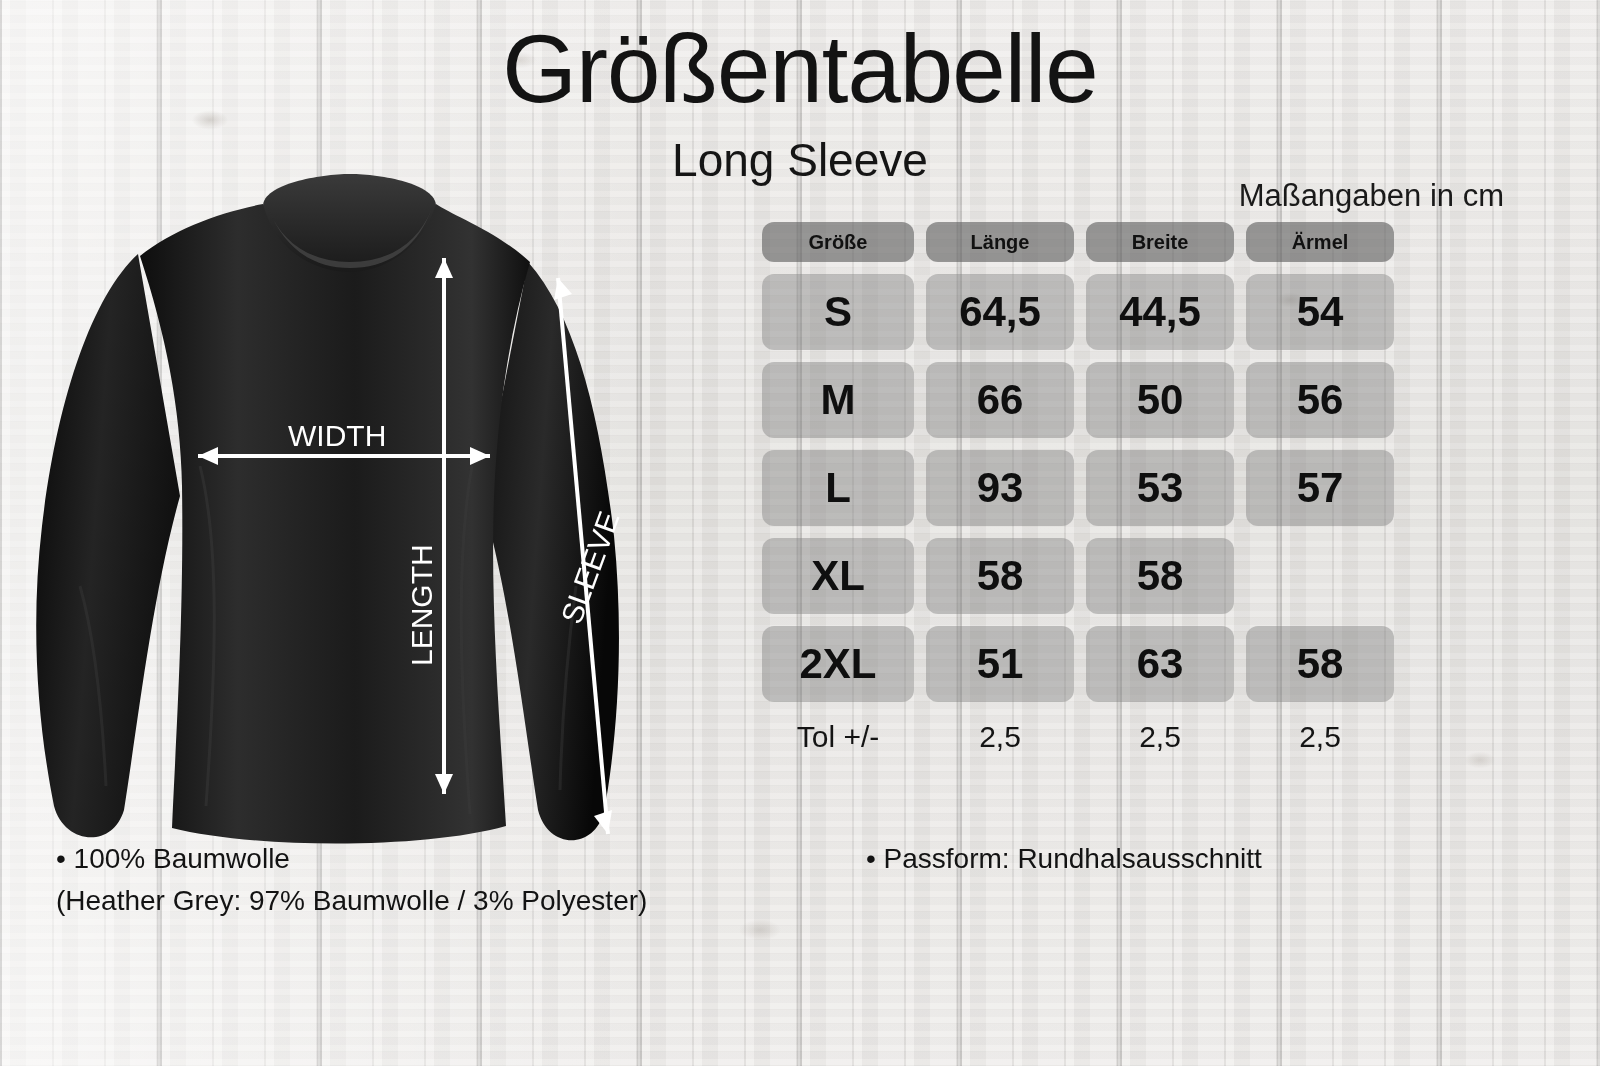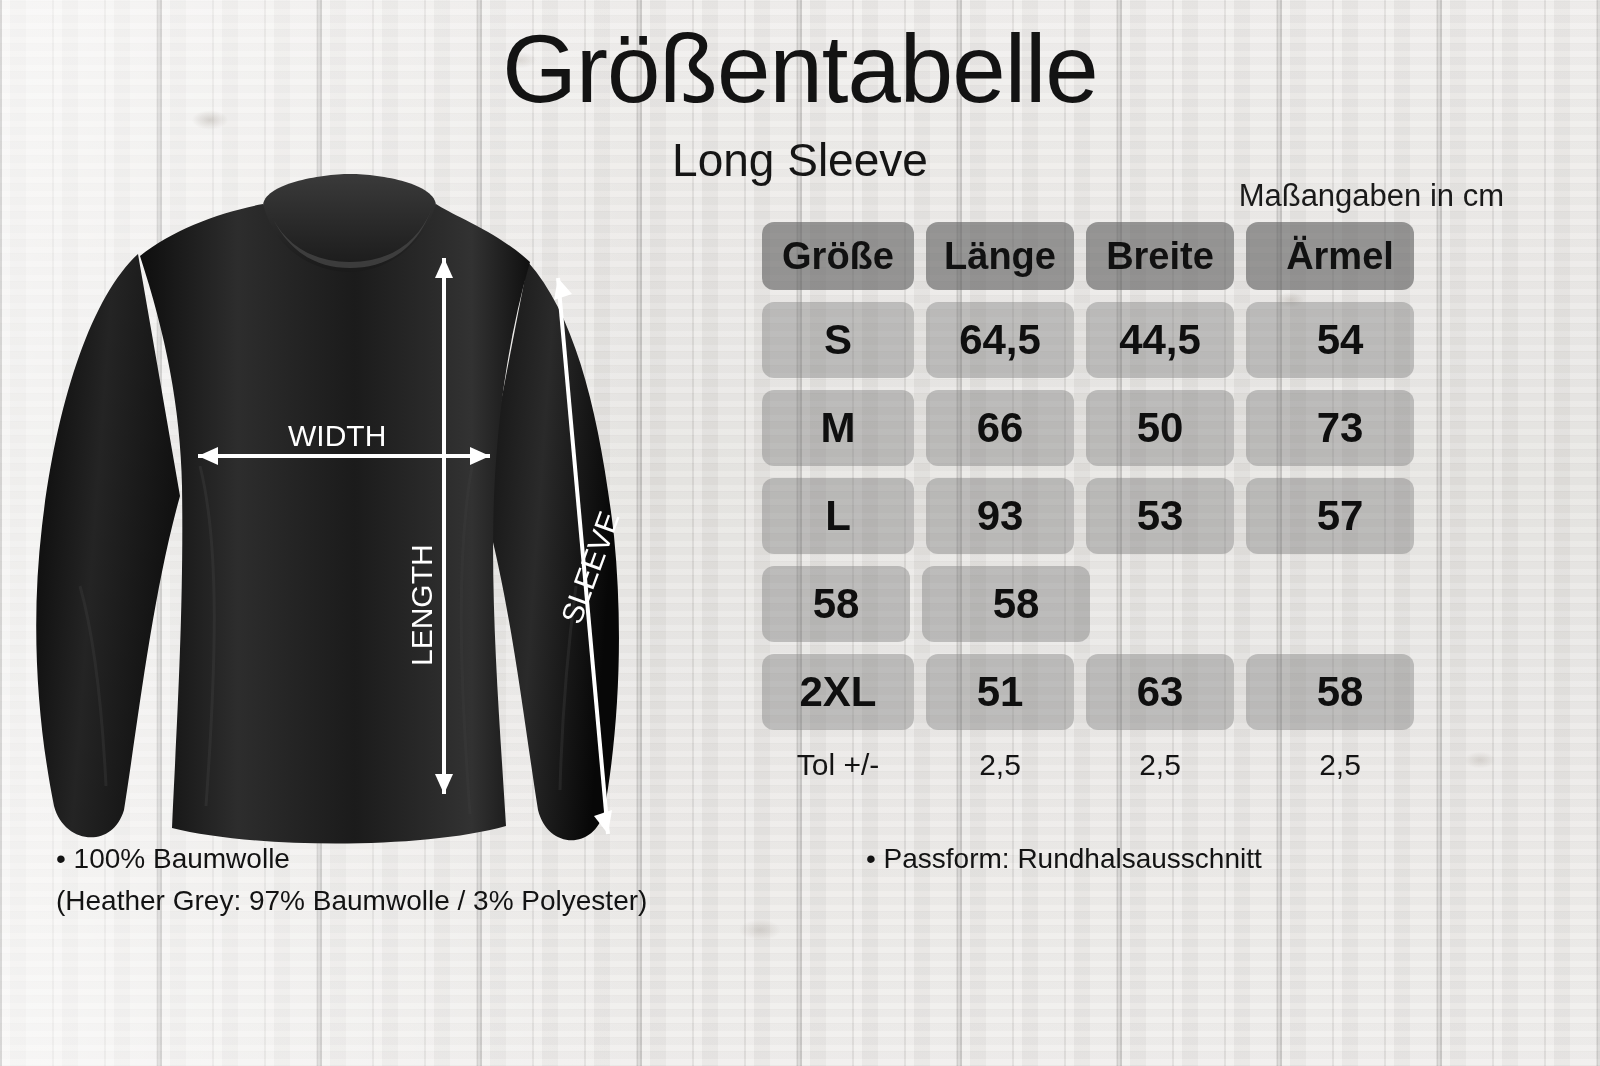--- a/index.html
+++ b/index.html
@@ -111,25 +111,25 @@
     border-radius: 12px;
     display: flex;
     align-items: center;
     justify-content: center;
     font-weight: bold;
     color: #0f0f0f;
   }
   .c-size  { width: 152px; }
   .c-len   { width: 148px; }
   .c-wid   { width: 148px; }
-  .c-slv   { width: 148px; padding-left: 20px; }
+  .c-slv   { width: 148px; }
   .head .cell {
-    height: 68px;
+    height: 40px;
     background: rgba(96,96,96,0.62);
-    font-size: 38px;
+    font-size: 20px;
     color: #111;
     text-align: center;
   }
   .body .cell {
     height: 76px;
     background: rgba(125,125,125,0.42);
     font-size: 42px;
   }
   .tolrow {
     display: flex;
@@ -253,31 +253,32 @@
       <div class="cell c-size">S</div>
       <div class="cell c-len">64,5</div>
       <div class="cell c-wid">44,5</div>
       <div class="cell c-slv">54</div>
     </div>
 
     <div class="trow body">
       <div class="cell c-size">M</div>
       <div class="cell c-len">66</div>
       <div class="cell c-wid">50</div>
-      <div class="cell c-slv">73</div>
+      <div class="cell c-slv">56</div>
     </div>
 
     <div class="trow body">
       <div class="cell c-size">L</div>
       <div class="cell c-len">93</div>
       <div class="cell c-wid">53</div>
       <div class="cell c-slv">57</div>
     </div>
 
     <div class="trow body">
+      <div class="cell c-size">XL</div>
       <div class="cell c-wid">58</div>
       <div class="cell c-slv">58</div>
     </div>
 
     <div class="trow body">
       <div class="cell c-size">2XL</div>
       <div class="cell c-len">51</div>
       <div class="cell c-wid">63</div>
       <div class="cell c-slv">58</div>
     </div>

